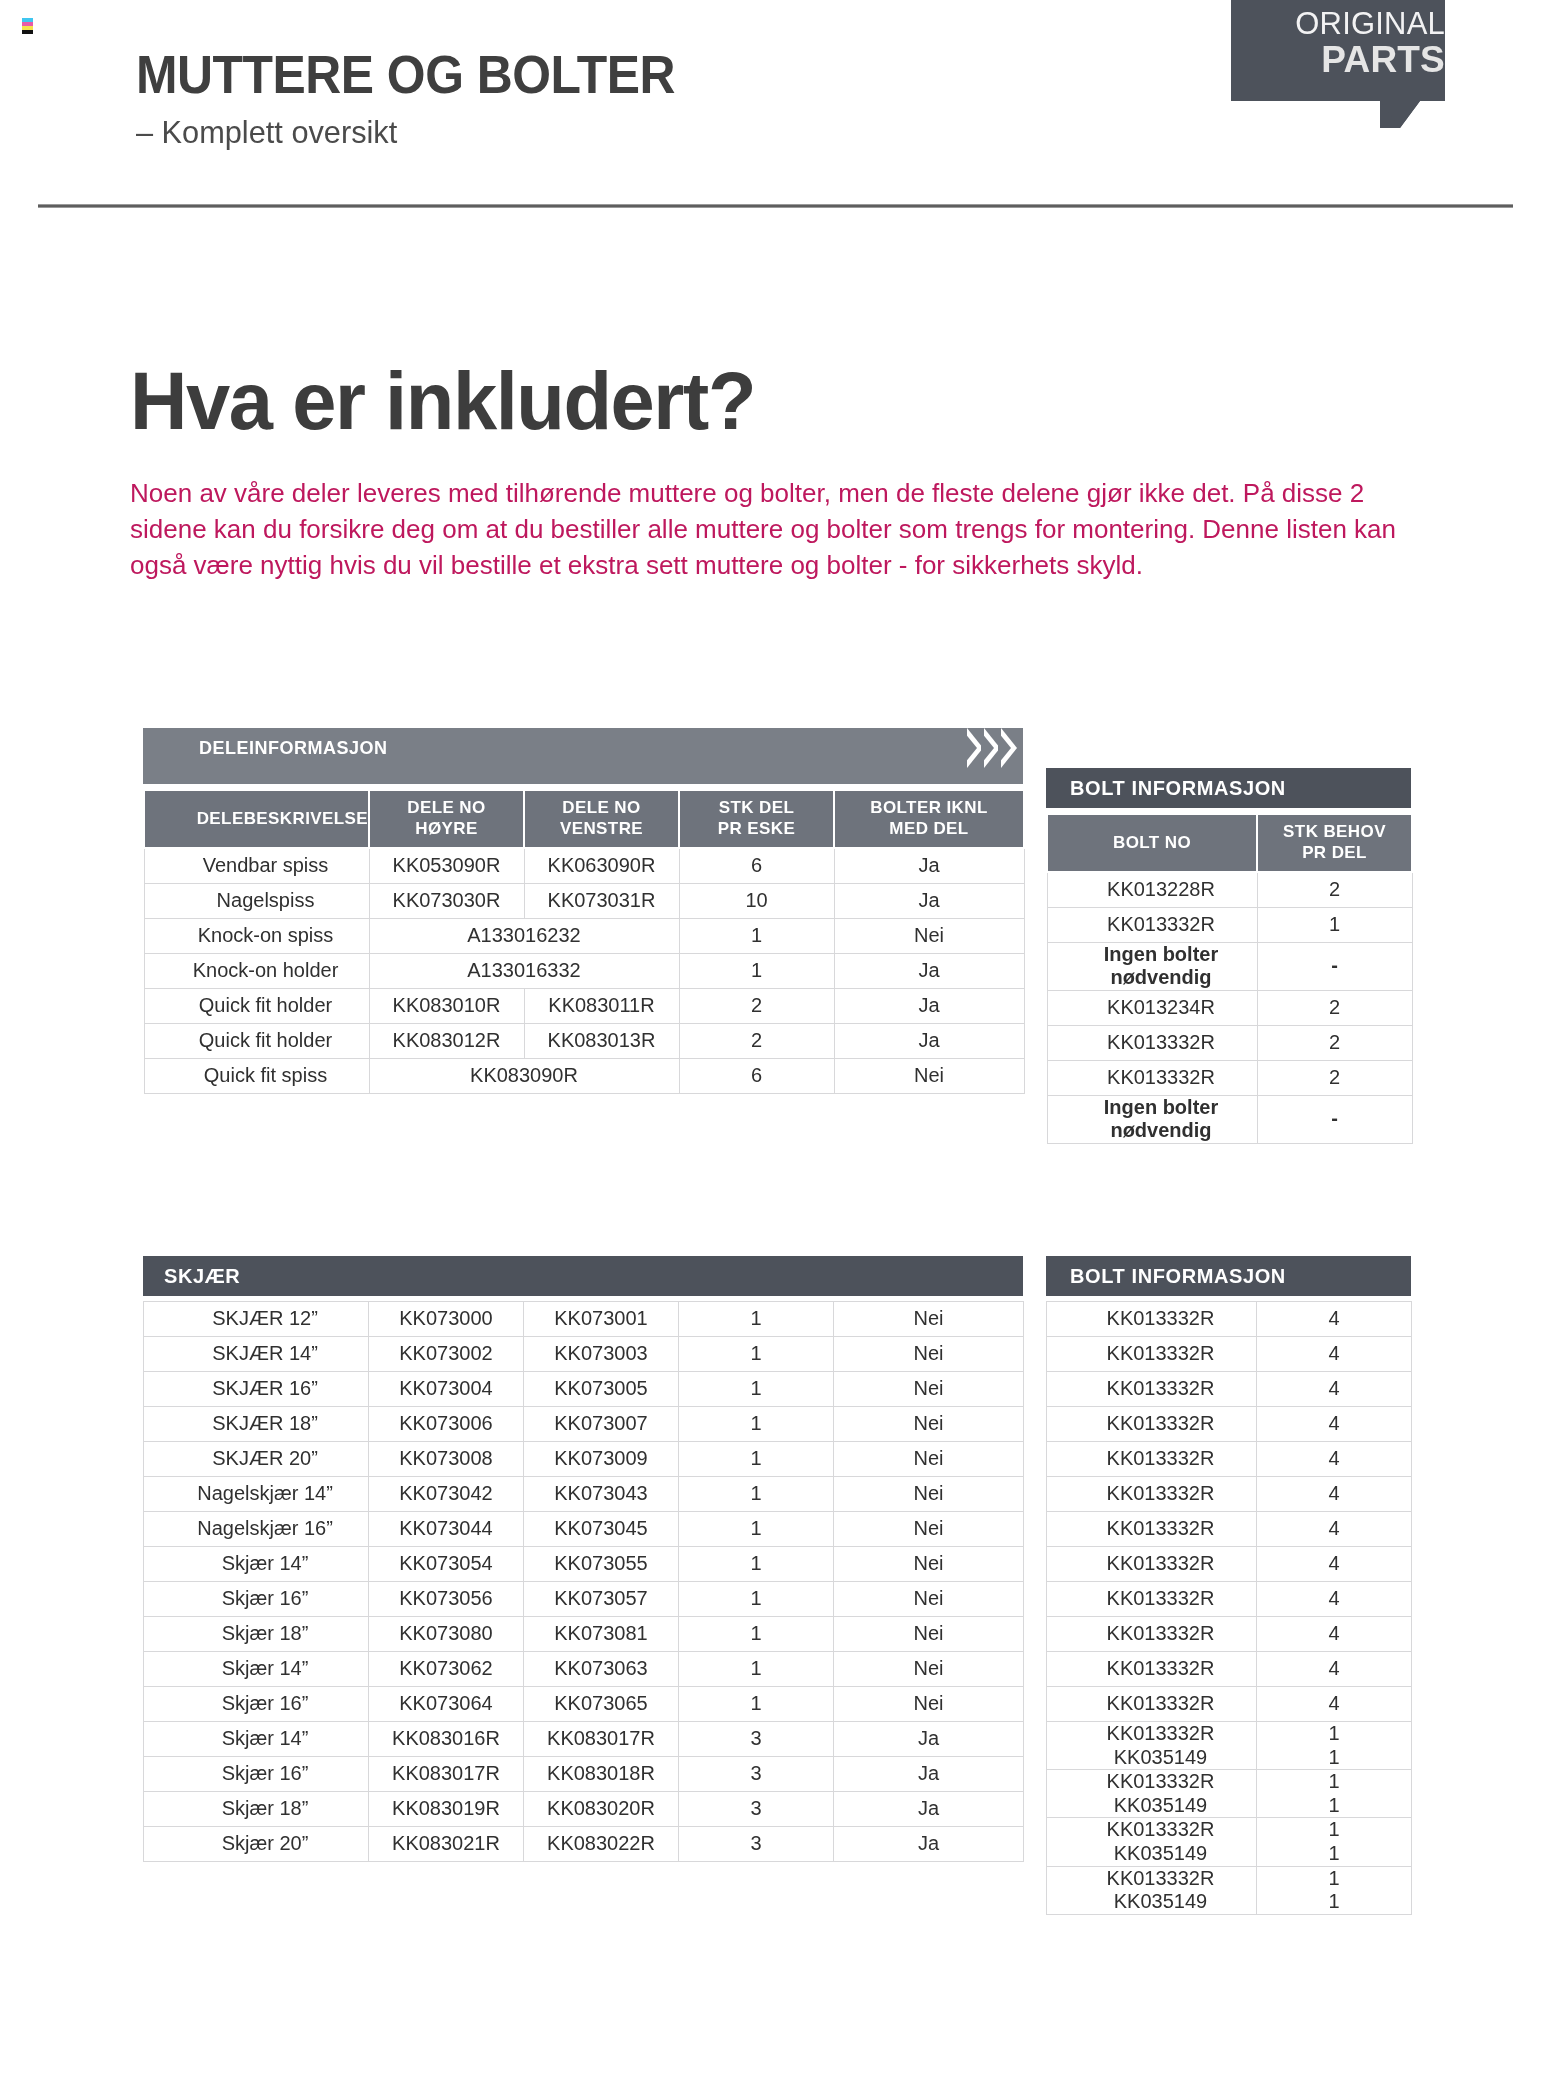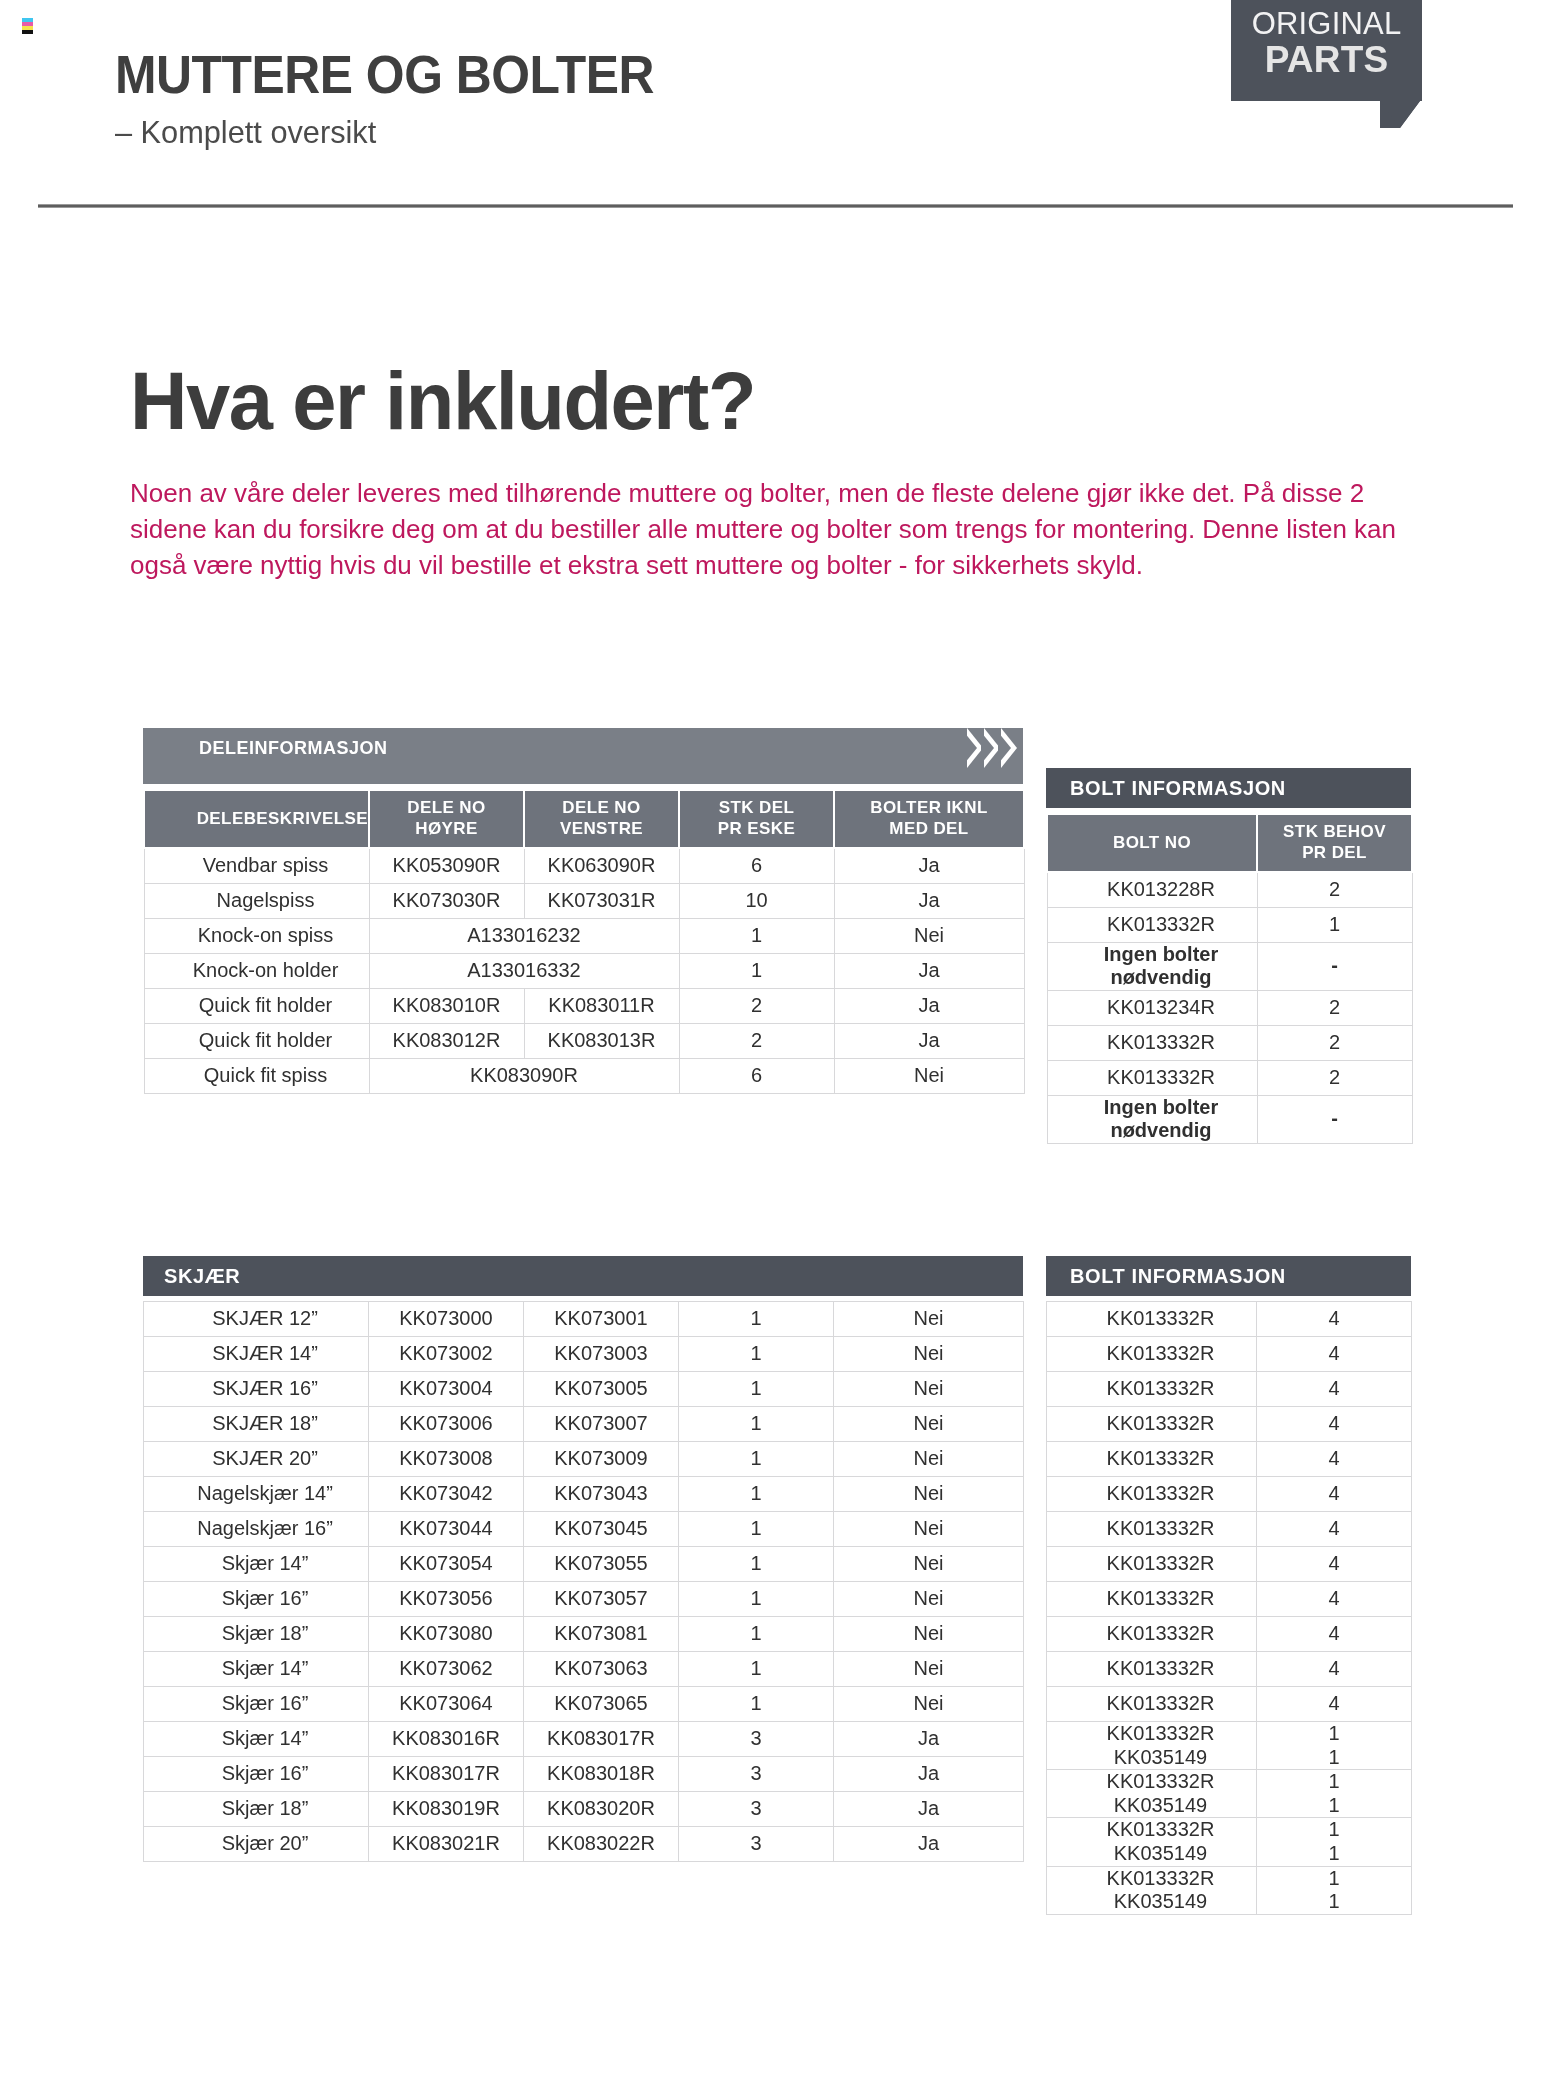--- a/index.html
+++ b/index.html
@@ -30,21 +30,21 @@
   .reg-k { background: #111111; }
 
   
   .header {
     position: absolute;
     left: 0; top: 0;
     width: 1550px; height: 215px;
   }
   .title-block {
     position: absolute;
-    left: 115px; top: 48px;
+    left: 136px; top: 48px;
   }
   .main-title {
     font-size: 53px;
     font-weight: 700;
     letter-spacing: -0.5px;
     color: #3f3f3f;
     line-height: 1.02;
     white-space: nowrap;
     transform: scaleX(0.94);
     transform-origin: left center;
@@ -64,23 +64,23 @@
     width: 1475px; height: 4px;
     background: #5e5e5e;
     border-top: 1px solid #9a9a9a;
     border-bottom: 1px solid #9a9a9a;
   }
 
   
   .badge {
     position: absolute;
     left: 1231px; top: 0px;
-    width: 191px; height: 101px;
+    width: 214px; height: 101px;
     background: #4d525b;
-    text-align: center;
+    text-align: right;
     padding-top: 8px;
   }
   .badge-line1 {
     font-size: 31px;
     font-weight: 400;
     color: #f2f2f3;
     letter-spacing: 0.2px;
     line-height: 1;
   }
   .badge-line2 {

